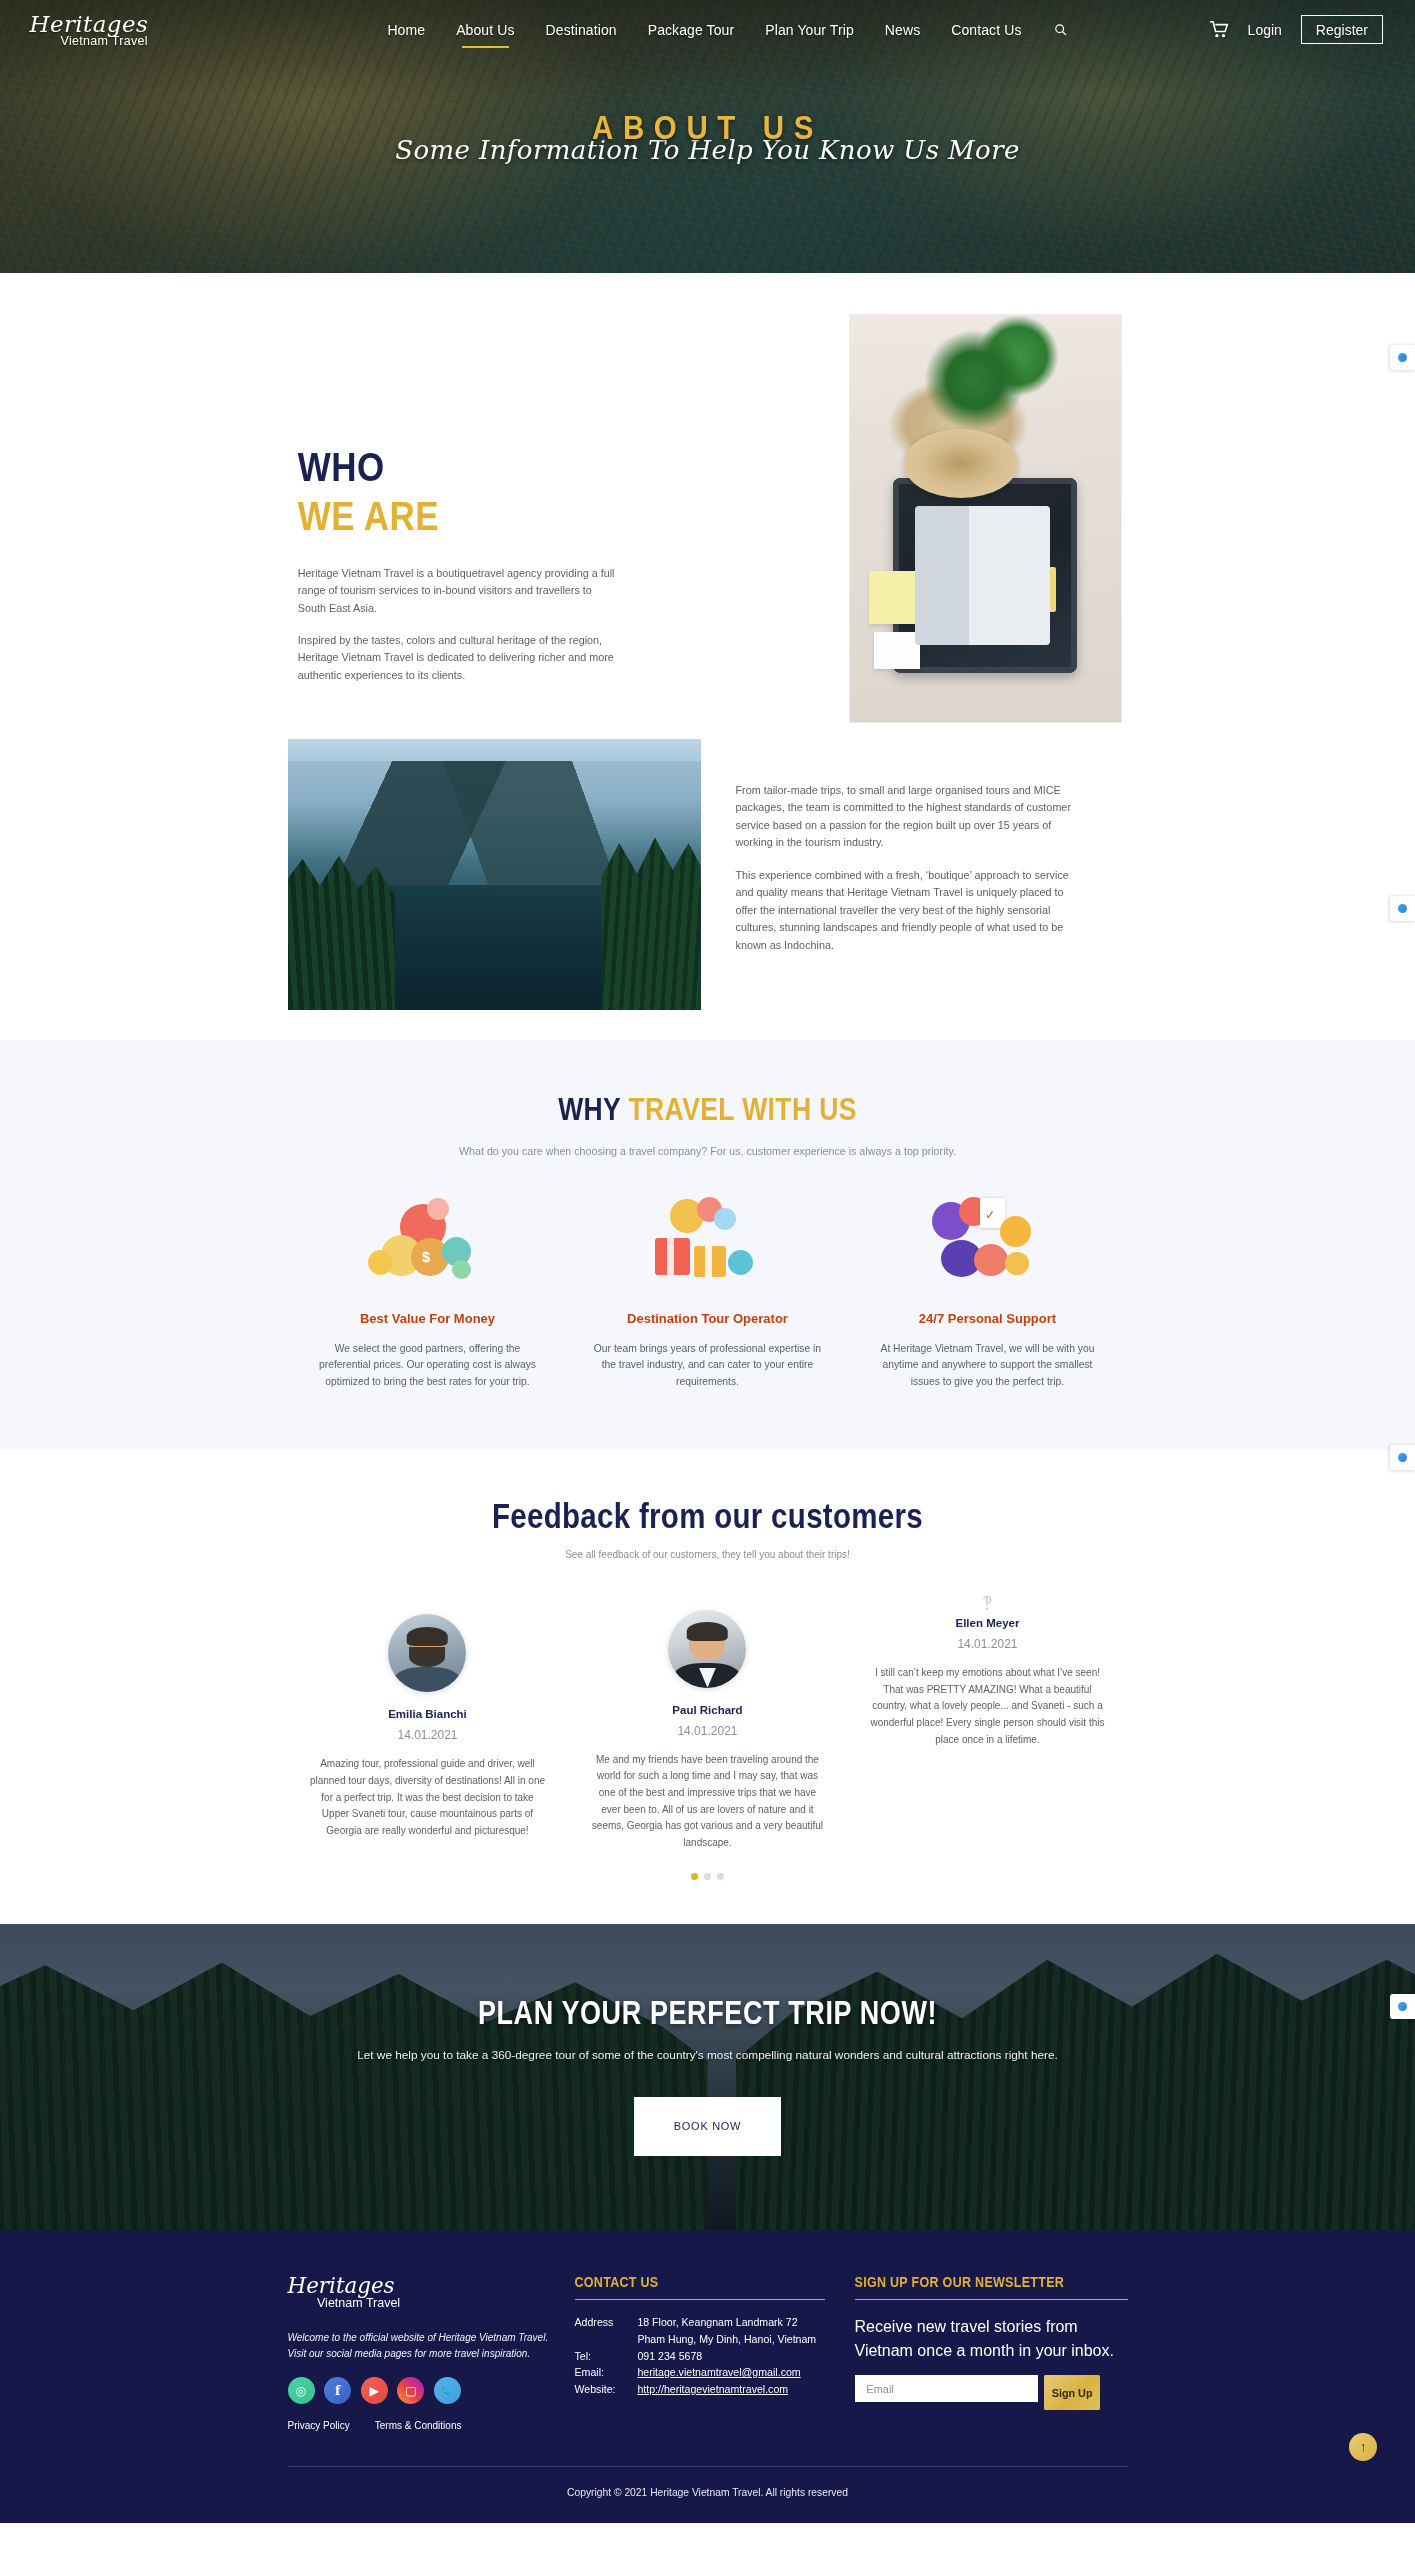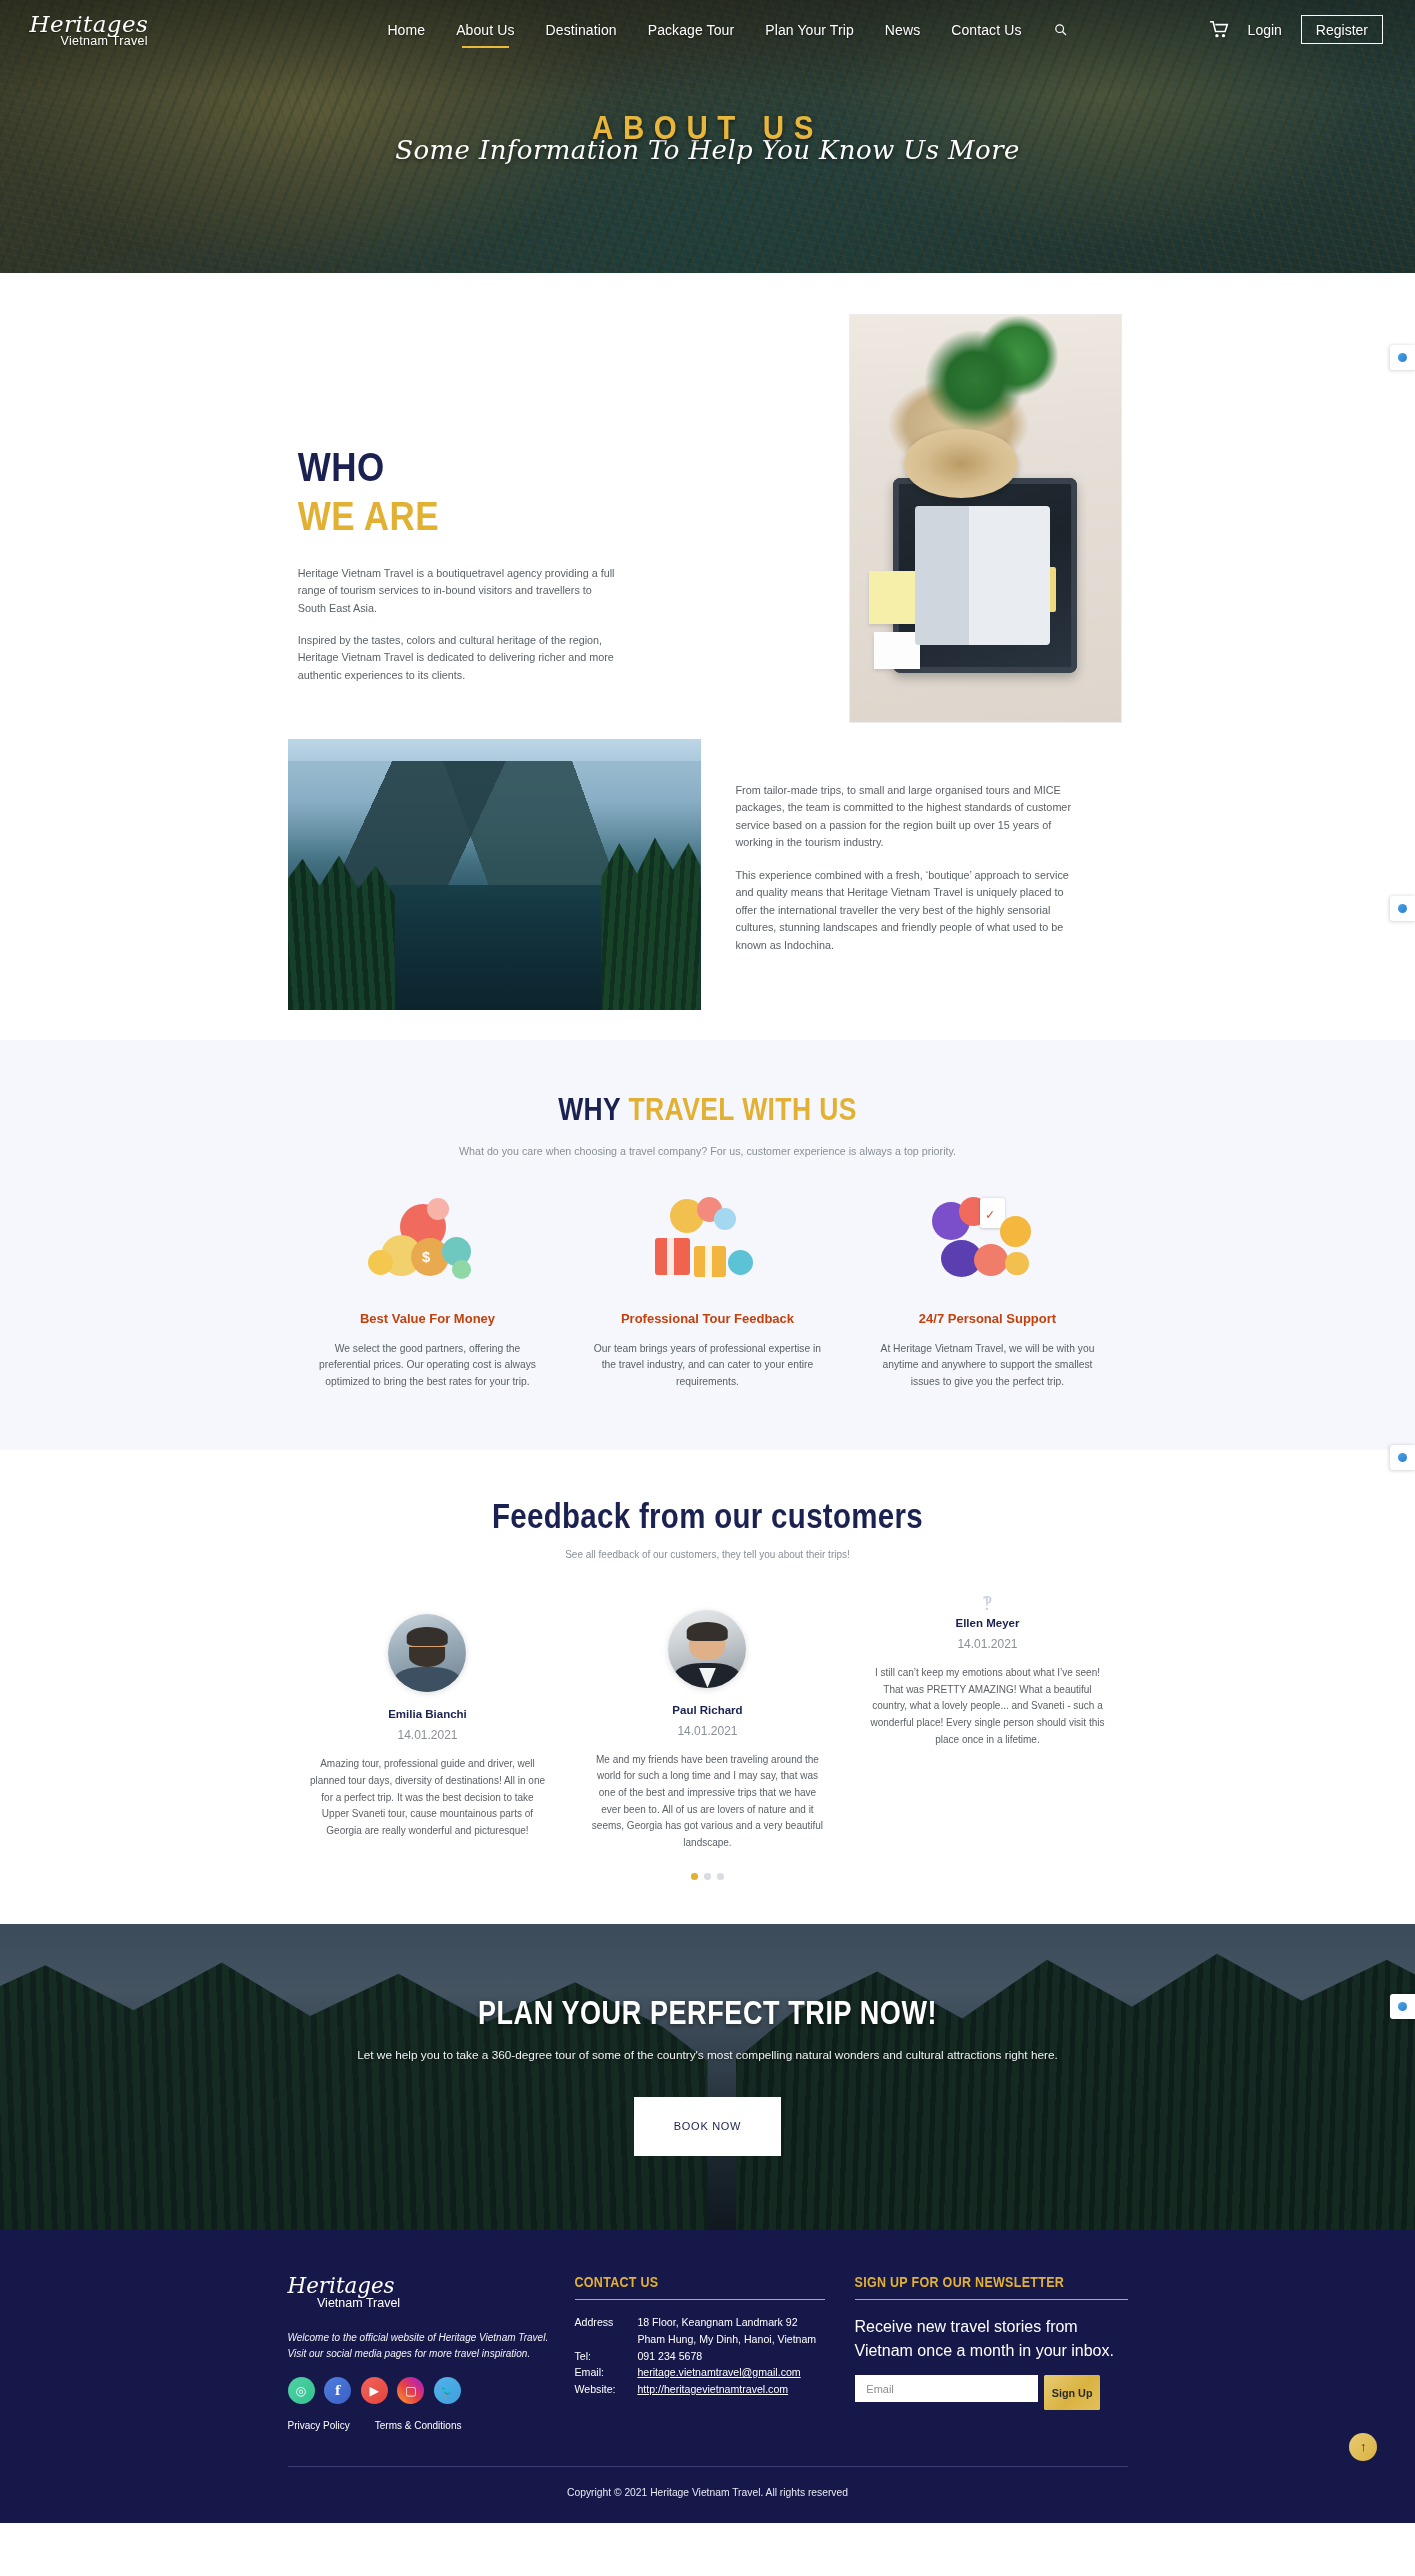--- a/index.html
+++ b/index.html
@@ -586,21 +586,21 @@
               <div class="blob" style="left:25px;top:2.9px;width:34px;height:34px;background:#f2c04e;"></div>
               <div class="blob" style="left:52px;top:0px;width:25px;height:25px;background:#f28b7d;"></div>
               <div class="blob" style="left:69px;top:11.8px;width:22px;height:22px;background:#a3d8f0;"></div>
               <div style="position:absolute;left:10.3px;top:41px;width:35px;height:37px;background:#f0634f;border-radius:2.9px;"></div>
               <div style="position:absolute;left:22px;top:41px;width:7.4px;height:37px;background:#fff;opacity:.85;"></div>
               <div style="position:absolute;left:49px;top:49px;width:32px;height:31px;background:#f2b53f;border-radius:2.9px;"></div>
               <div style="position:absolute;left:60px;top:49px;width:6.6px;height:31px;background:#fff;opacity:.85;"></div>
               <div class="blob" style="left:83px;top:53px;width:25px;height:25px;background:#5cc2d6;"></div>
             </div>
           </div>
-          <div class="card-title">Professional Tour Feedback</div>
+          <div class="card-title">Destination Tour Operator</div>
           <div class="card-text">Our team brings years of professional expertise in the travel industry, and can cater to your entire requirements.</div>
         </div>
 
         <div class="card">
           <div class="card-art">
             <div class="art">
               <div class="blob" style="left:7.4px;top:5.9px;width:38px;height:38px;background:#7b4fc9;"></div>
               <div class="blob" style="left:34px;top:0px;width:29.5px;height:29.5px;background:#f06b5e;"></div>
               <div style="position:absolute;left:55px;top:1.5px;width:25px;height:29.5px;background:#fff;border-radius:2.9px;box-shadow:0 0.7px 2.9px rgba(0,0,0,.2);"></div>
               <div style="position:absolute;left:60px;top:10.3px;color:#d94c3d;font-size:12.5px;">✓</div>
@@ -698,21 +698,21 @@
             <a>Privacy Policy</a>
             <a>Terms &amp; Conditions</a>
           </div>
         </div>
 
         <div class="f-col-b">
           <span class="f-head">CONTACT US</span>
           <div class="f-rule"></div>
           <div class="contact-grid">
             <span class="lbl">Address</span>
-            <span>18 Floor, Keangnam Landmark 92</span>
+            <span>18 Floor, Keangnam Landmark 72</span>
             <span></span>
             <span>Pham Hung, My Dinh, Hanoi, Vietnam</span>
             <span class="lbl">Tel:</span>
             <span>091 234 5678</span>
             <span class="lbl">Email:</span>
             <a>heritage.vietnamtravel@gmail.com</a>
             <span class="lbl">Website:</span>
             <a>http://heritagevietnamtravel.com</a>
           </div>
         </div>

